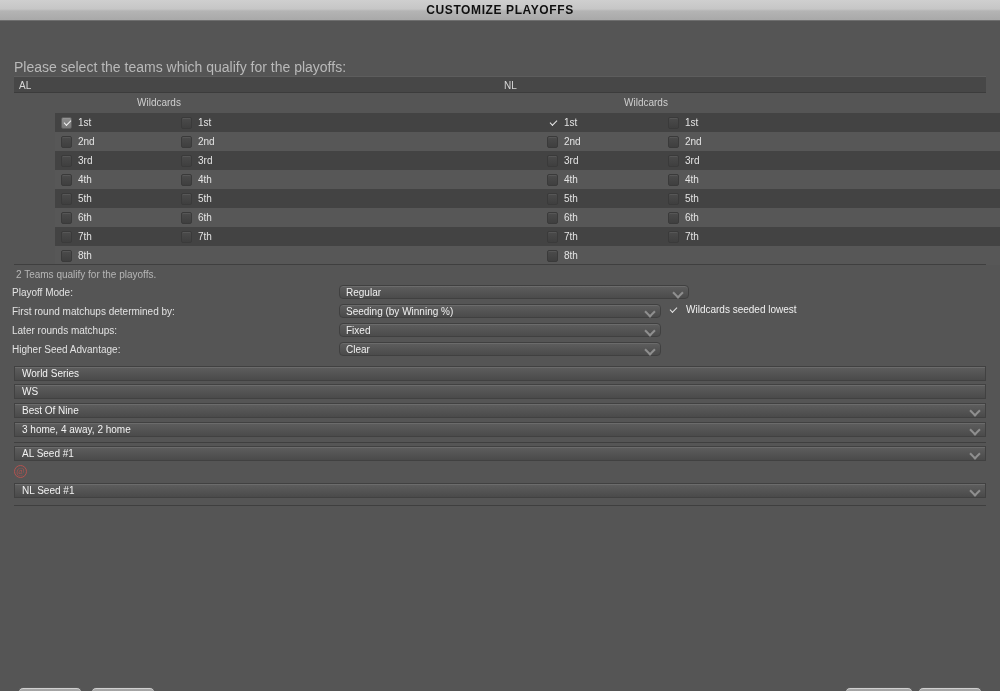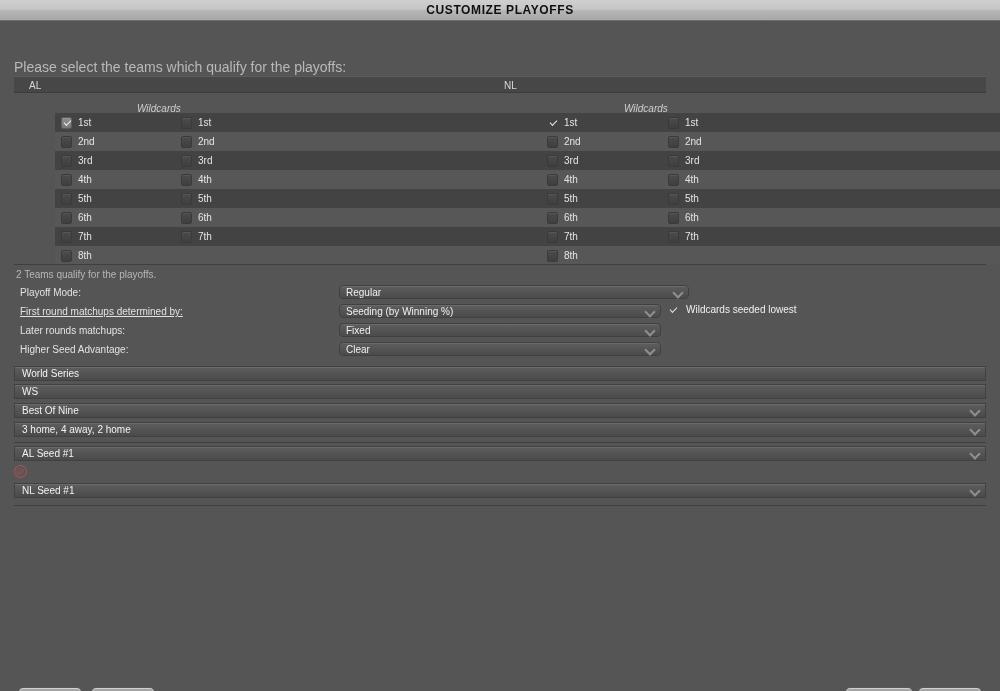--- a/index.html
+++ b/index.html
@@ -34,26 +34,26 @@
   
   .league-band{
     position:absolute; left:14px; top:55px; width:972px; height:17px;
     background:#474747;
     border-top:1px solid #5d5d5d;
     border-bottom:1px solid #3c3c3c;
   }
   .league-band .lg{
     position:absolute; top:3px; font-size:10px; color:#d8d8d8;
   }
-  .league-band .lg.al{ left:15px; }
+  .league-band .lg.al{ left:5px; }
   .league-band .lg.nl{ left:490px; }
 
   
   .wc-row{
-    position:absolute; left:14px; top:80px; width:972px; height:16px;font-style:italic;
+    position:absolute; left:14px; top:74px; width:972px; height:16px;
   }
   .wc-row .wc{
     position:absolute; top:2px; font-size:10px; color:#cfcfcf;
   }
   .wc-row .wc.a{ left:123px; }
   .wc-row .wc.b{ left:610px; }
 
   
   .cbgrid{
     position:absolute; left:14px; top:92px; width:972px;
@@ -101,21 +101,21 @@
   
   .hr{
     position:absolute; left:14px; width:972px; height:1px;
     background:#6b6b6b; border-bottom:1px solid #3f3f3f;
   }
   .summary{
     position:absolute; left:16px; top:248px;
     font-size:10px; color:#b6b6b6;
   }
   .setrow{
-    position:absolute; left:20px; height:15px;
+    position:absolute; left:12px; height:15px;
     font-size:10px; color:#e2e2e2; line-height:15px;
   }
   .field{
     position:absolute; height:14px; border-radius:4px;
     background:linear-gradient(to bottom,#5e5e5e 0%, #545454 50%, #4b4b4b 100%);
     border:1px solid #404040;
     box-shadow:inset 0 1px 0 rgba(255,255,255,.09);
   }
   .field .val{
     position:absolute; left:6px; top:1px;
@@ -345,21 +345,21 @@
   <div class="hr" style="top:243px;"></div>
 
   <div class="summary">2 Teams qualify for the playoffs.</div>
 
   <div class="setrow" style="top:264px;">Playoff Mode:</div>
   <div class="field" style="left:339px; top:264px; width:350px;">
     <div class="val">Regular</div>
     <div class="chev"></div>
   </div>
 
-  <div class="setrow" style="top:283px;text-decoration:underline;">First round matchups determined by:</div>
+  <div class="setrow" style="top:283px;">First round matchups determined by:</div>
   <div class="field" style="left:339px; top:283px; width:322px;">
     <div class="val">Seeding (by Winning %)</div>
     <div class="chev"></div>
   </div>
 
   <div class="setrow" style="top:302px;">Later rounds matchups:</div>
   <div class="field" style="left:339px; top:302px; width:322px;">
     <div class="val">Fixed</div>
     <div class="chev"></div>
   </div>

